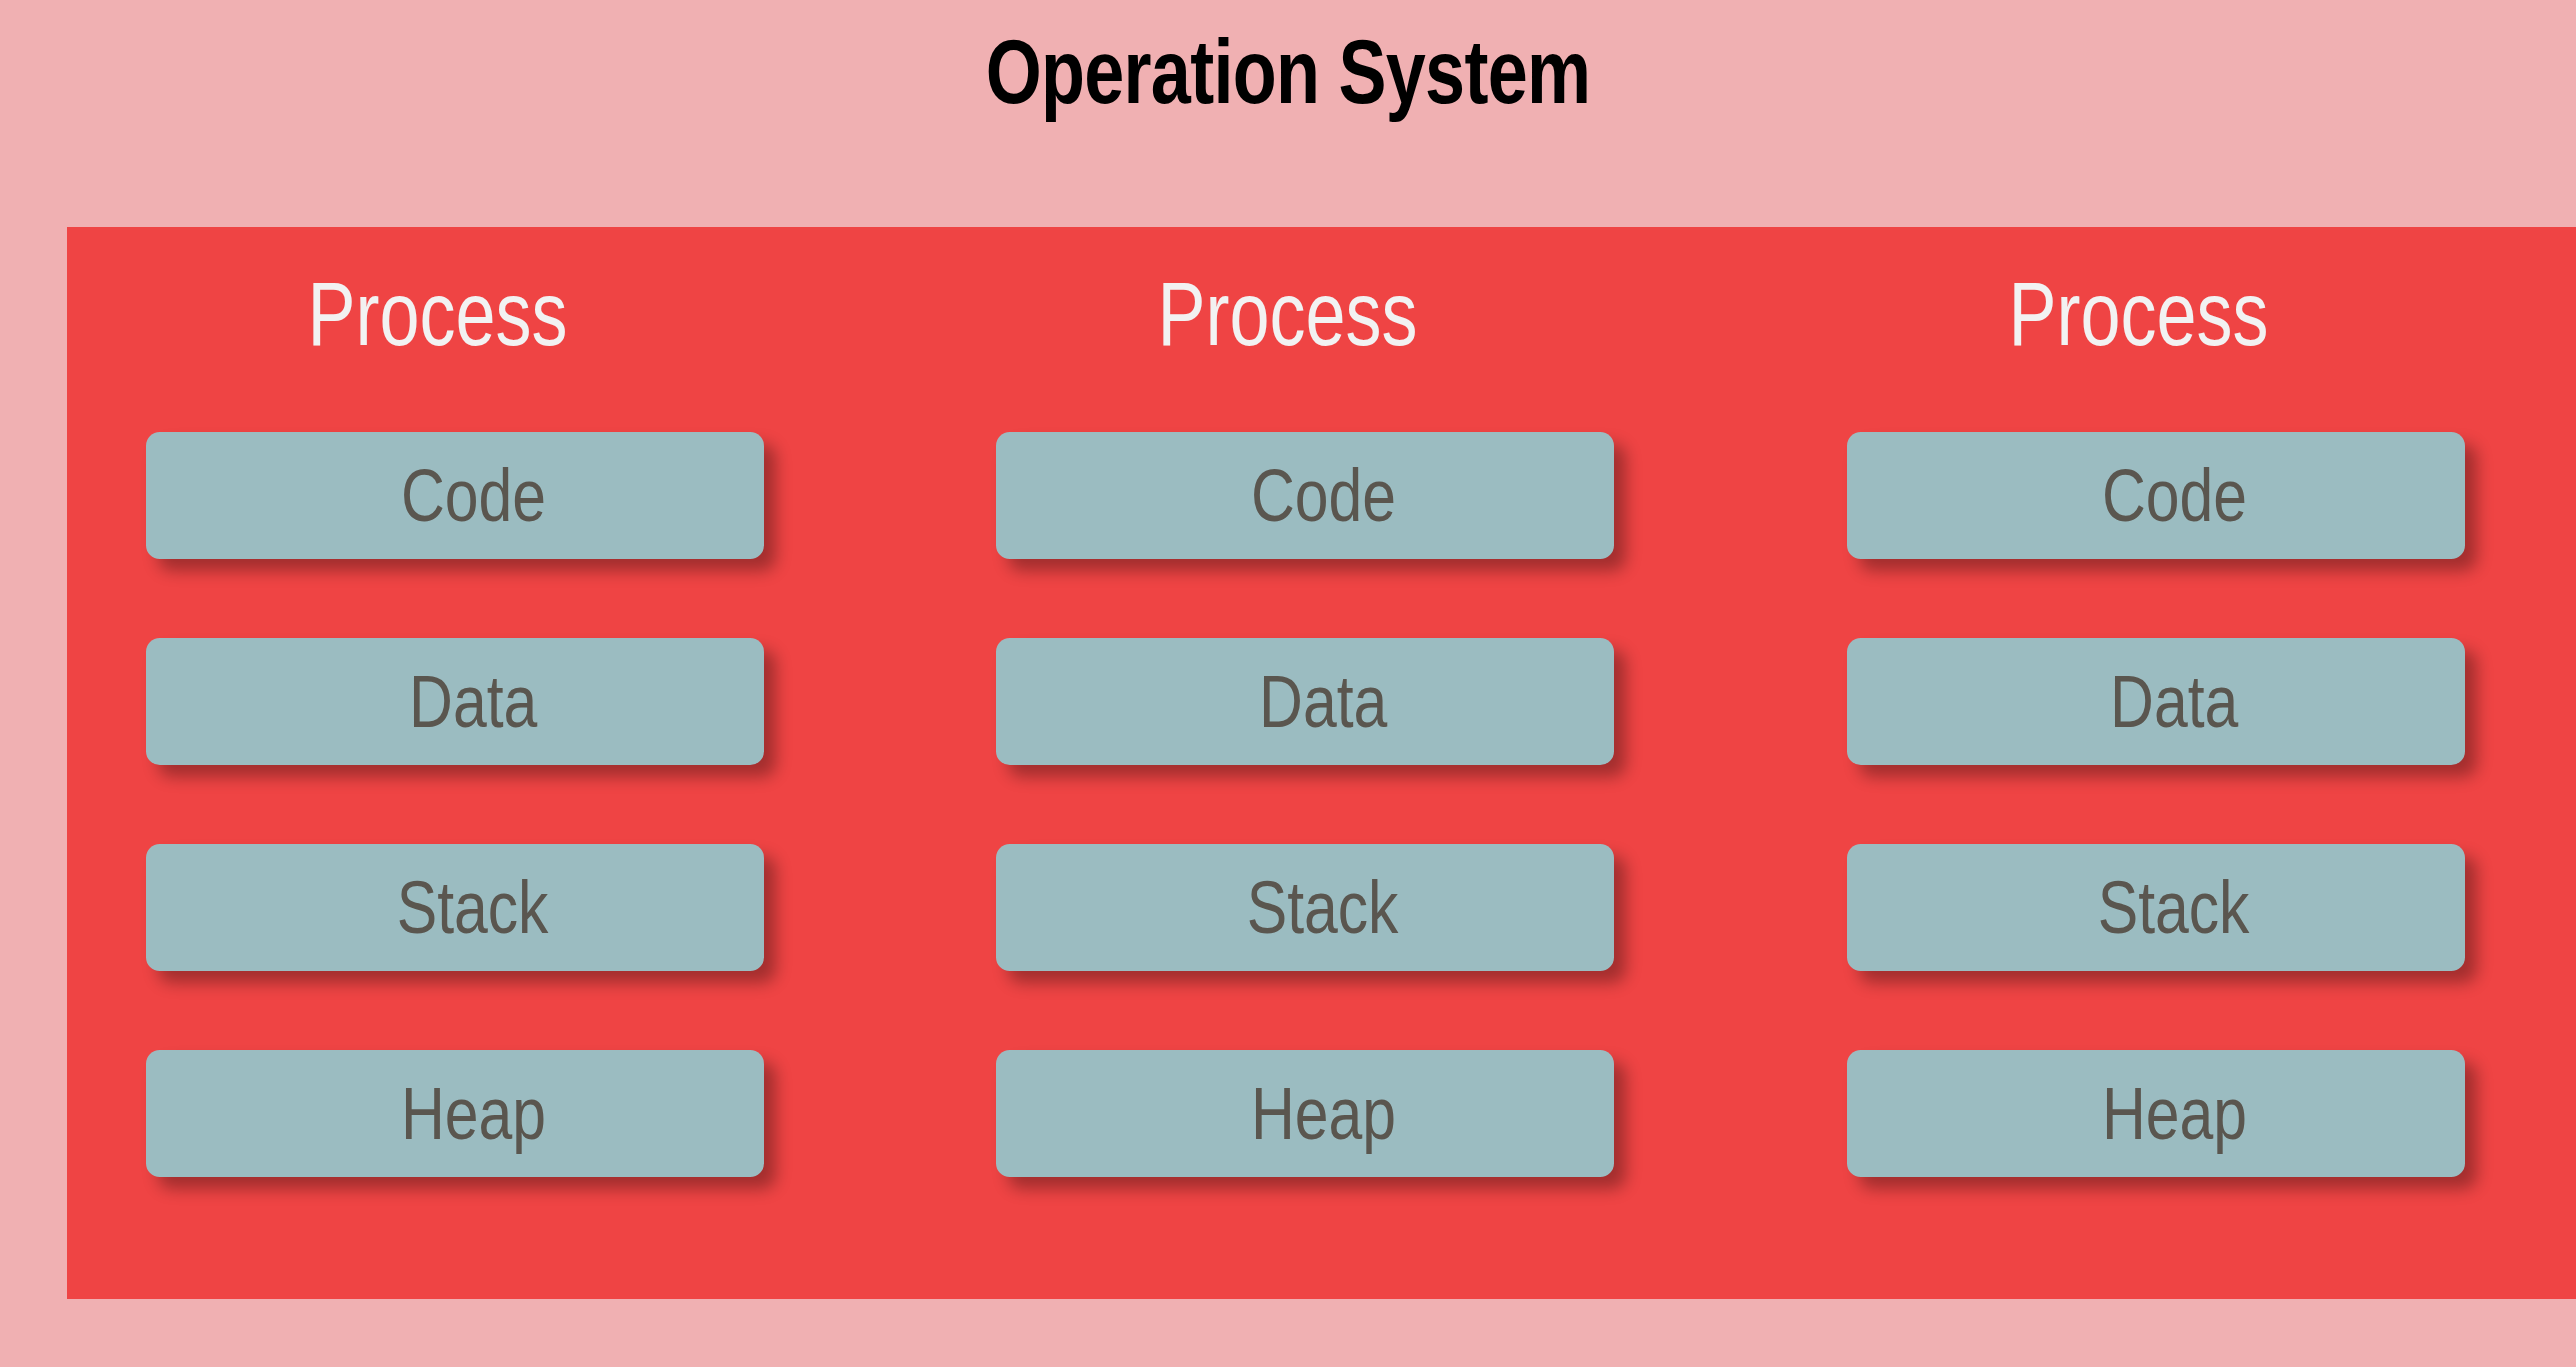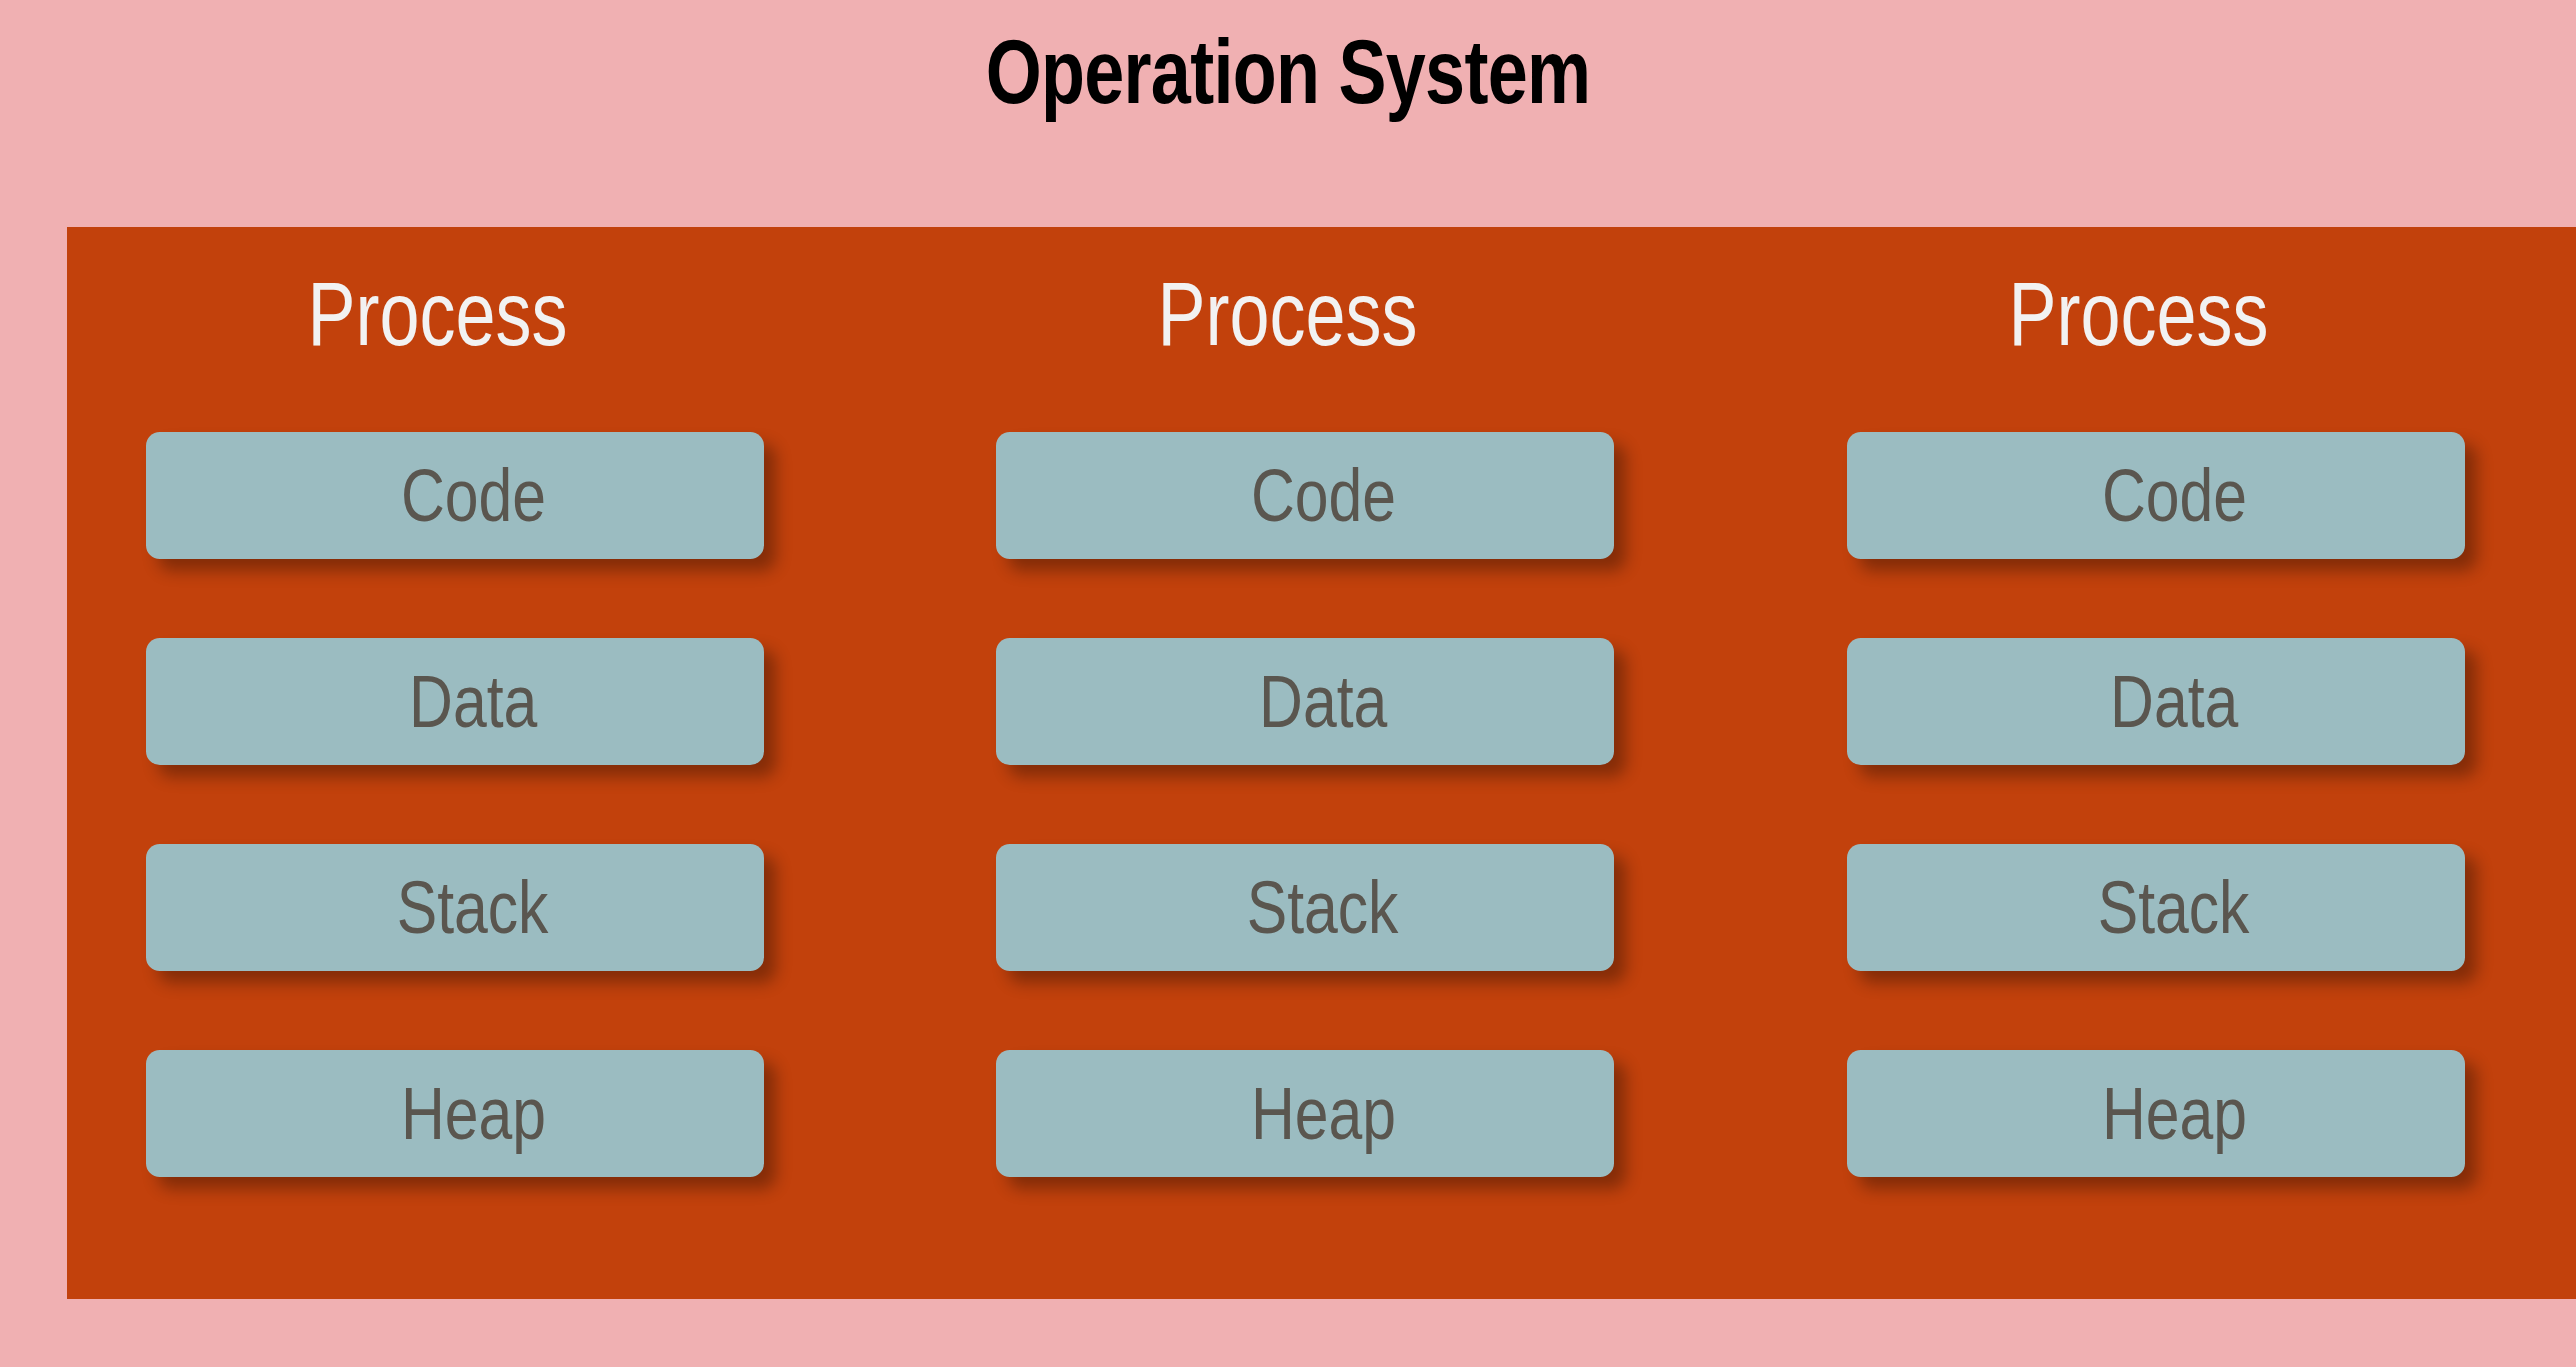--- a/index.html
+++ b/index.html
@@ -42,21 +42,21 @@
     transform-origin: 50% 50%;
     white-space: nowrap;
   }
 
   
   .process-box {
     position: absolute;
     top: 227px;
     width: 853px;
     height: 1072px;
-    background: #c2410c;
+    background: #ef4444;
   }
   #process-box-1 { left: 67px; }
   #process-box-2 { left: 917px; }
   #process-box-3 { left: 1768px; }
 
   .process-title {
     position: absolute;
     left: 0;
     top: 40px;
     width: 741px;

